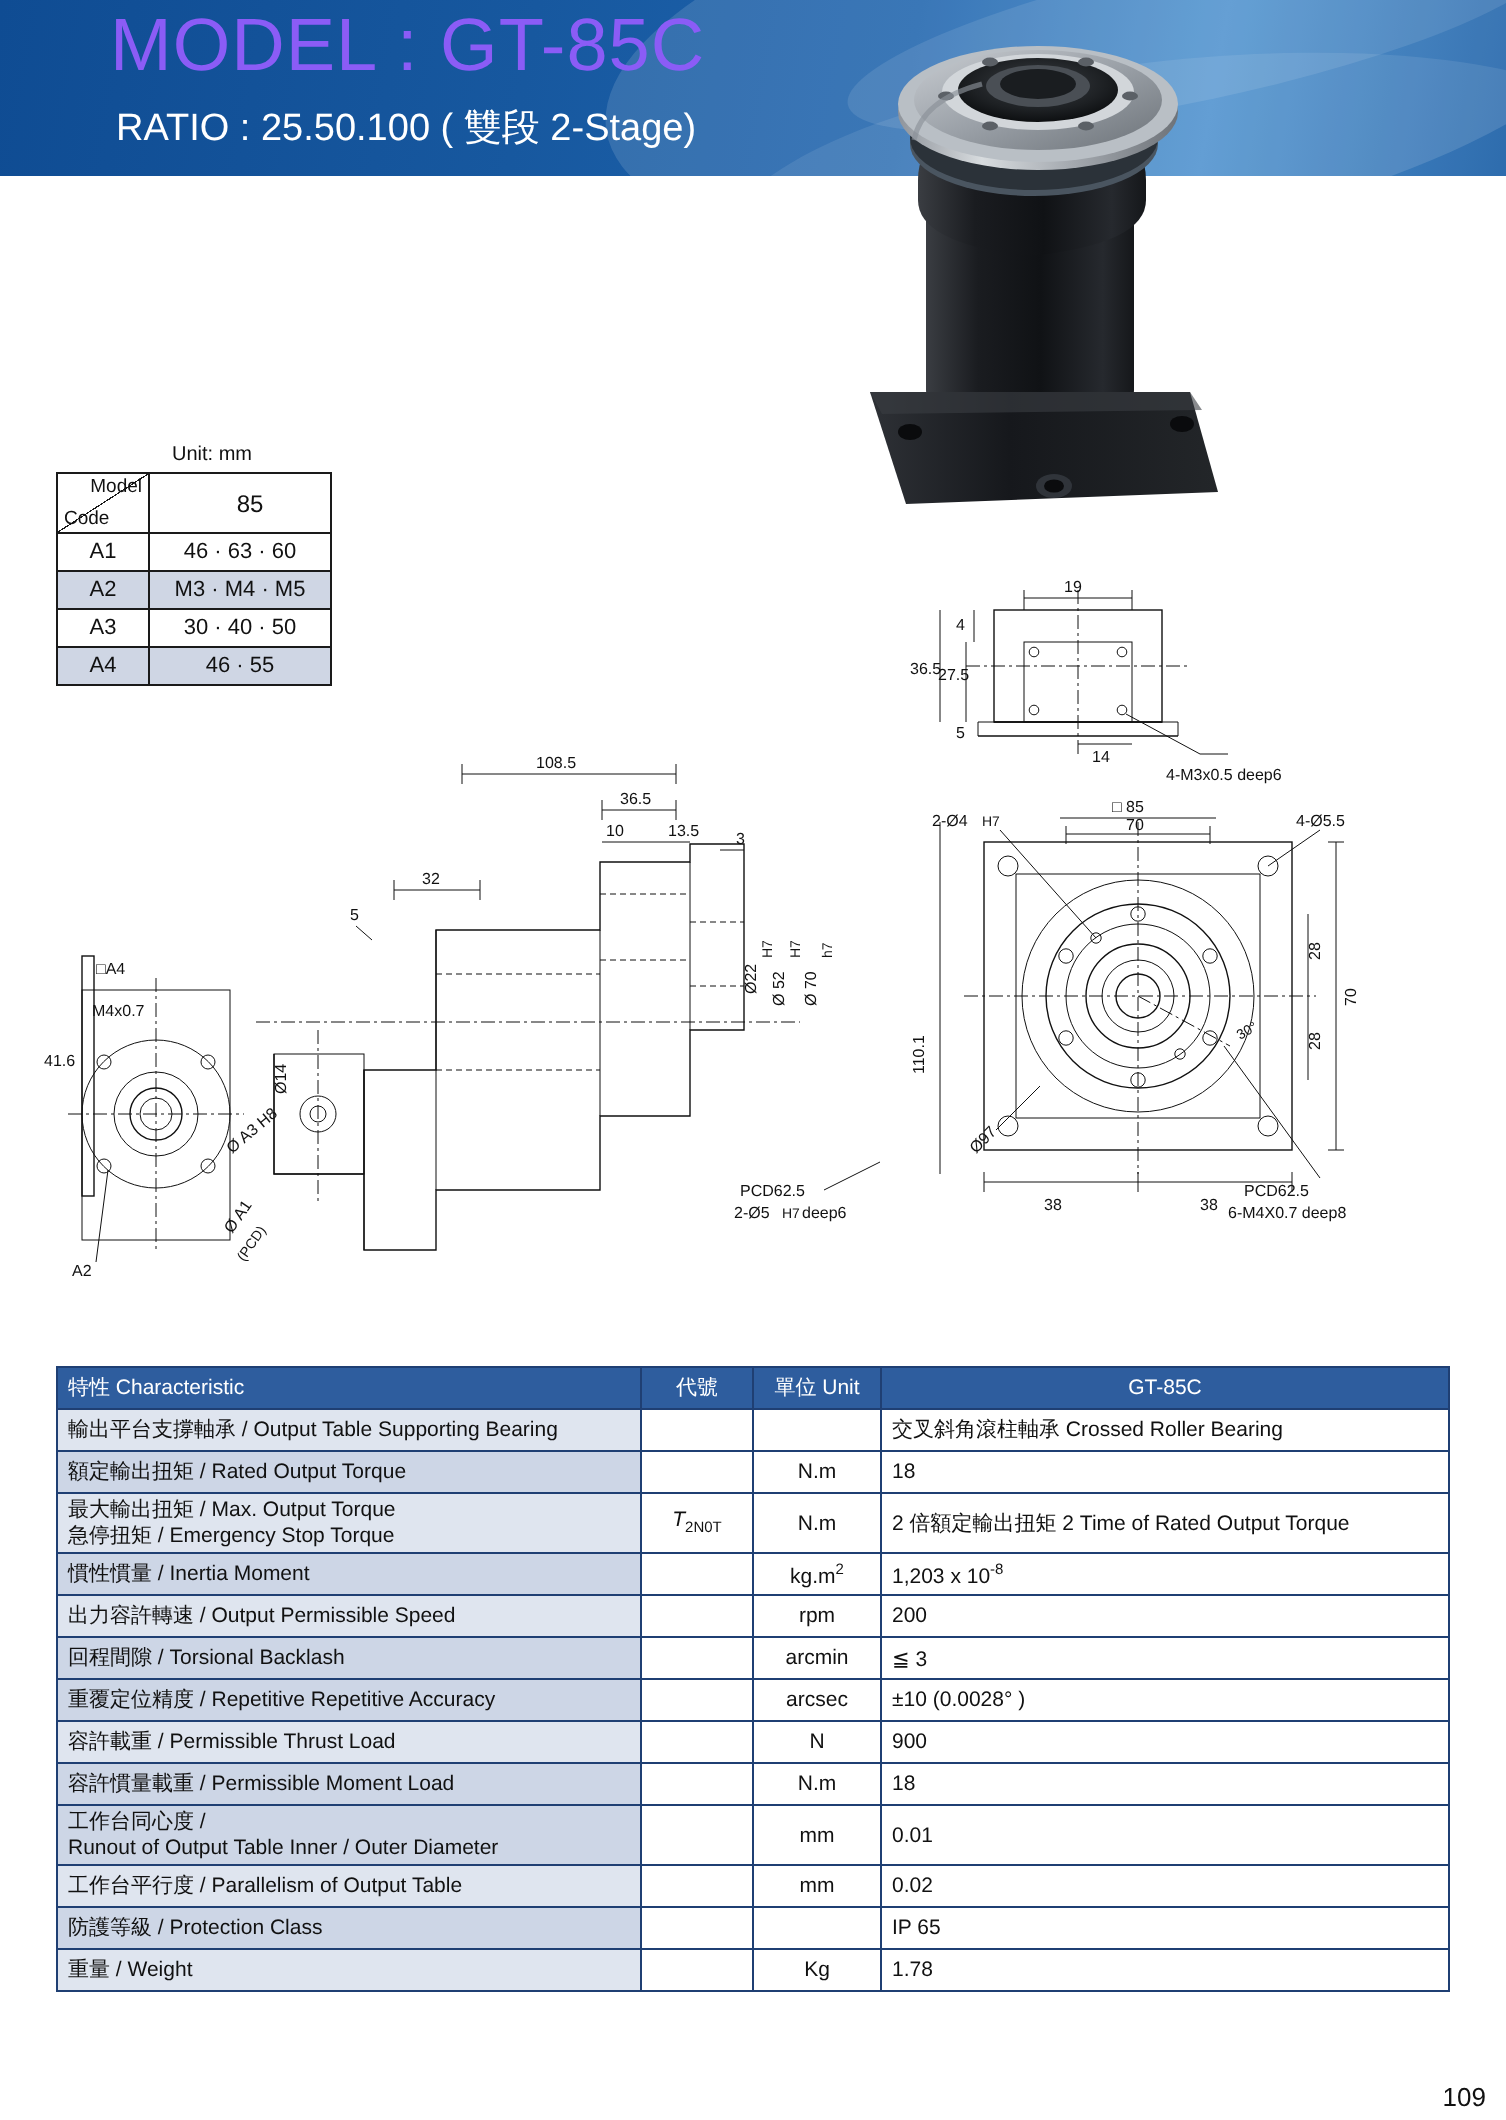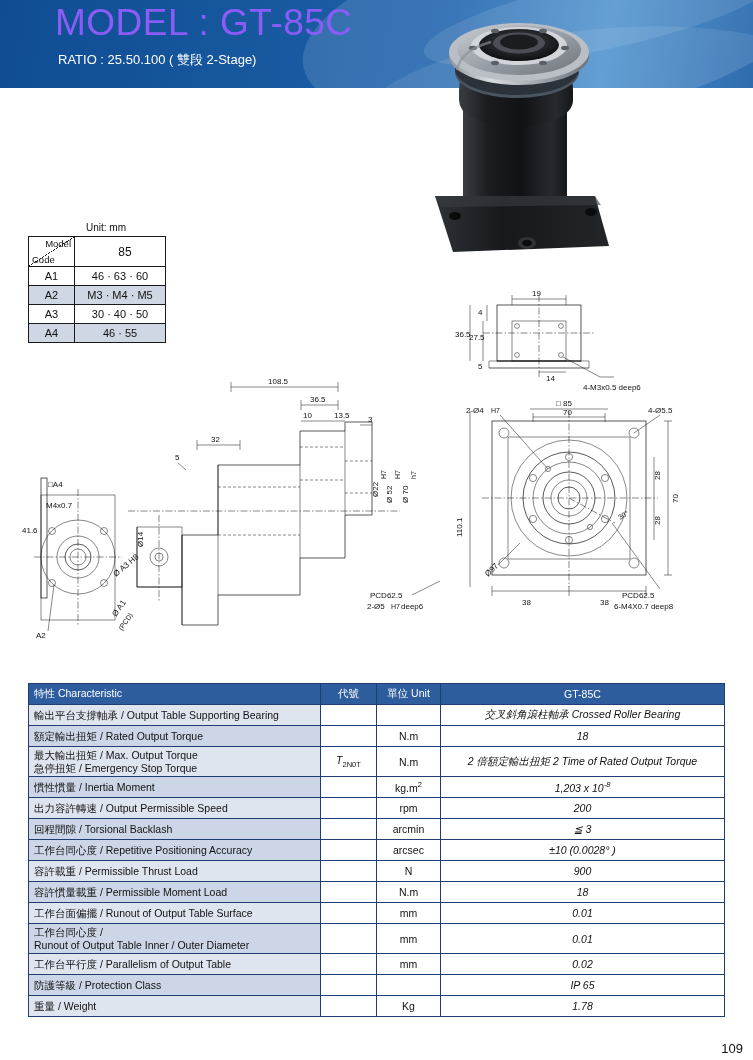--- a/index.html
+++ b/index.html
@@ -54,21 +54,21 @@
     color: #8b5cf6;
     font-size: 37px;
     letter-spacing: 0.5px;
     font-weight: 400;
     white-space: nowrap;
   }
   .model-ratio {
     position: absolute;
     left: 58px; top: 51px;
     color: #ffffff;
-    font-size: 13px;
+    font-size: 19px;
     white-space: nowrap;
   }
 
   
   .product-photo {
     position: absolute;
     left: 395px; top: 0px;
     width: 270px; height: 265px;
   }
 
@@ -150,21 +150,21 @@
     line-height: 1.18;
   }
   .spec-table tr.alt td.char { background: #cdd6e6; }
   .spec-table td.code {
     width: 56px; text-align: center; background: #ffffff;
   }
   .spec-table td.unit {
     width: 64px; text-align: center; background: #ffffff;
   }
   .spec-table td.value {
-    text-align: center; background: #ffffff; font-style: italic;
+    text-align: left; background: #ffffff;
   }
   .spec-table tr { height: 21px; padding-left: 32px; }
   .sub { font-size: 7.5px; vertical-align: sub; }
   .sup { font-size: 7.5px; vertical-align: super; }
   .ital { font-style: italic; }
 
   .page-num {
     position: absolute;
     right: 10px; bottom: 4px;
     font-size: 13px;
@@ -531,42 +531,36 @@
         <td class="unit">rpm</td>
         <td class="value">200</td>
       </tr>
       <tr class="alt">
         <td class="char">回程間隙 / Torsional Backlash</td>
         <td class="code"></td>
         <td class="unit">arcmin</td>
         <td class="value">≦ 3</td>
       </tr>
       <tr class="alt">
-        <td class="char">工作台同心度 / Repetitive Positioning Accuracy</td>
+        <td class="char">重覆定位精度 / Repetitive Repetitive Accuracy</td>
         <td class="code"></td>
         <td class="unit">arcsec</td>
         <td class="value">±10 (0.0028° )</td>
       </tr>
       <tr>
         <td class="char">容許載重 / Permissible Thrust Load</td>
         <td class="code"></td>
         <td class="unit">N</td>
         <td class="value">900</td>
       </tr>
       <tr class="alt">
         <td class="char">容許慣量載重 / Permissible Moment Load</td>
         <td class="code"></td>
         <td class="unit">N.m</td>
         <td class="value">18</td>
-      </tr>
-      <tr>
-        <td class="char">工作台面偏擺 / Runout of Output Table Surface</td>
-        <td class="code"></td>
-        <td class="unit">mm</td>
-        <td class="value">0.01</td>
       </tr>
       <tr class="alt" style="height:30px">
         <td class="char">
           <span>工作台同心度 /</span><br>
           <span>Runout of Output Table Inner / Outer Diameter</span>
         </td>
         <td class="code"></td>
         <td class="unit">mm</td>
         <td class="value">0.01</td>
       </tr>

